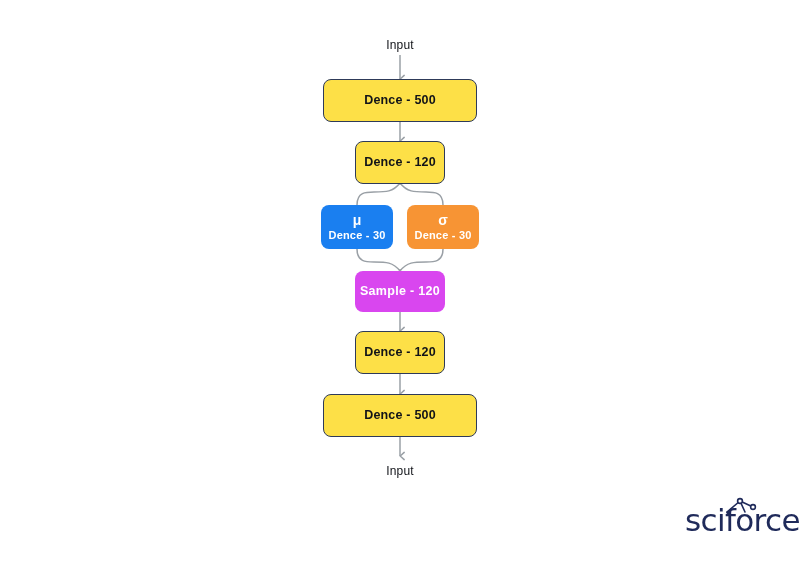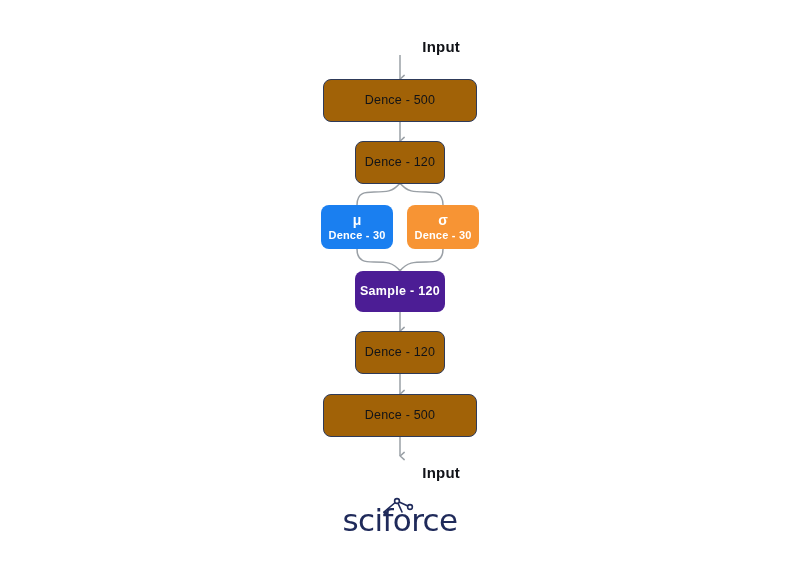--- a/index.html
+++ b/index.html
@@ -29,71 +29,71 @@
     display: flex;
     flex-direction: column;
     align-items: center;
     justify-content: center;
     border-radius: 8px;
     text-align: center;
     line-height: 1.15;
   }
 
   .node-plain {
-    background: #a16207;
+    background: #fde047;
     border: 1.6px solid #2e3a59;
     color: #111318;
-    font-weight: normal;
+    font-weight: bold;
     font-size: 12.5px;
     letter-spacing: 0.2px;
   }
 
   .node-colored {
     color: #ffffff;
     border: none;
     font-weight: bold;
   }
 
   .node-mu { background: #1a7ff0; }
   .node-sigma { background: #f79434; }
-  .node-sample { background: #4c1d95; }
+  .node-sample { background: #d946ef; }
 
   .greek {
     font-size: 14px;
     font-weight: bold;
     line-height: 1.05;
     margin-bottom: 1px;
   }
   .sub-label {
     font-size: 11px;
     font-weight: bold;
     letter-spacing: 0.2px;
   }
   .sample-label {
     font-size: 12.5px;
     font-weight: bold;
     letter-spacing: 0.3px;
   }
 
   .endpoint-label {
     position: absolute;
-    font-size: 15px;
-    font-weight: bold;
+    font-size: 12px;
+    font-weight: normal;
     color: #111318;
     letter-spacing: 0.2px;
-    text-align: right;
+    text-align: center;
     width: 120px;
   }
 
   #brand-logo {
     position: absolute;
     left: 0;
     top: 505px;
     width: 800px;
-    text-align: center;
+    text-align: right;
   }
   .brand-wrap {
     position: relative;
     display: inline-block;
   }
   .brand-text {
     font-family: "DejaVu Sans", sans-serif;
     font-size: 31px;
     color: #1f2a5a;
     letter-spacing: -0.6px;

